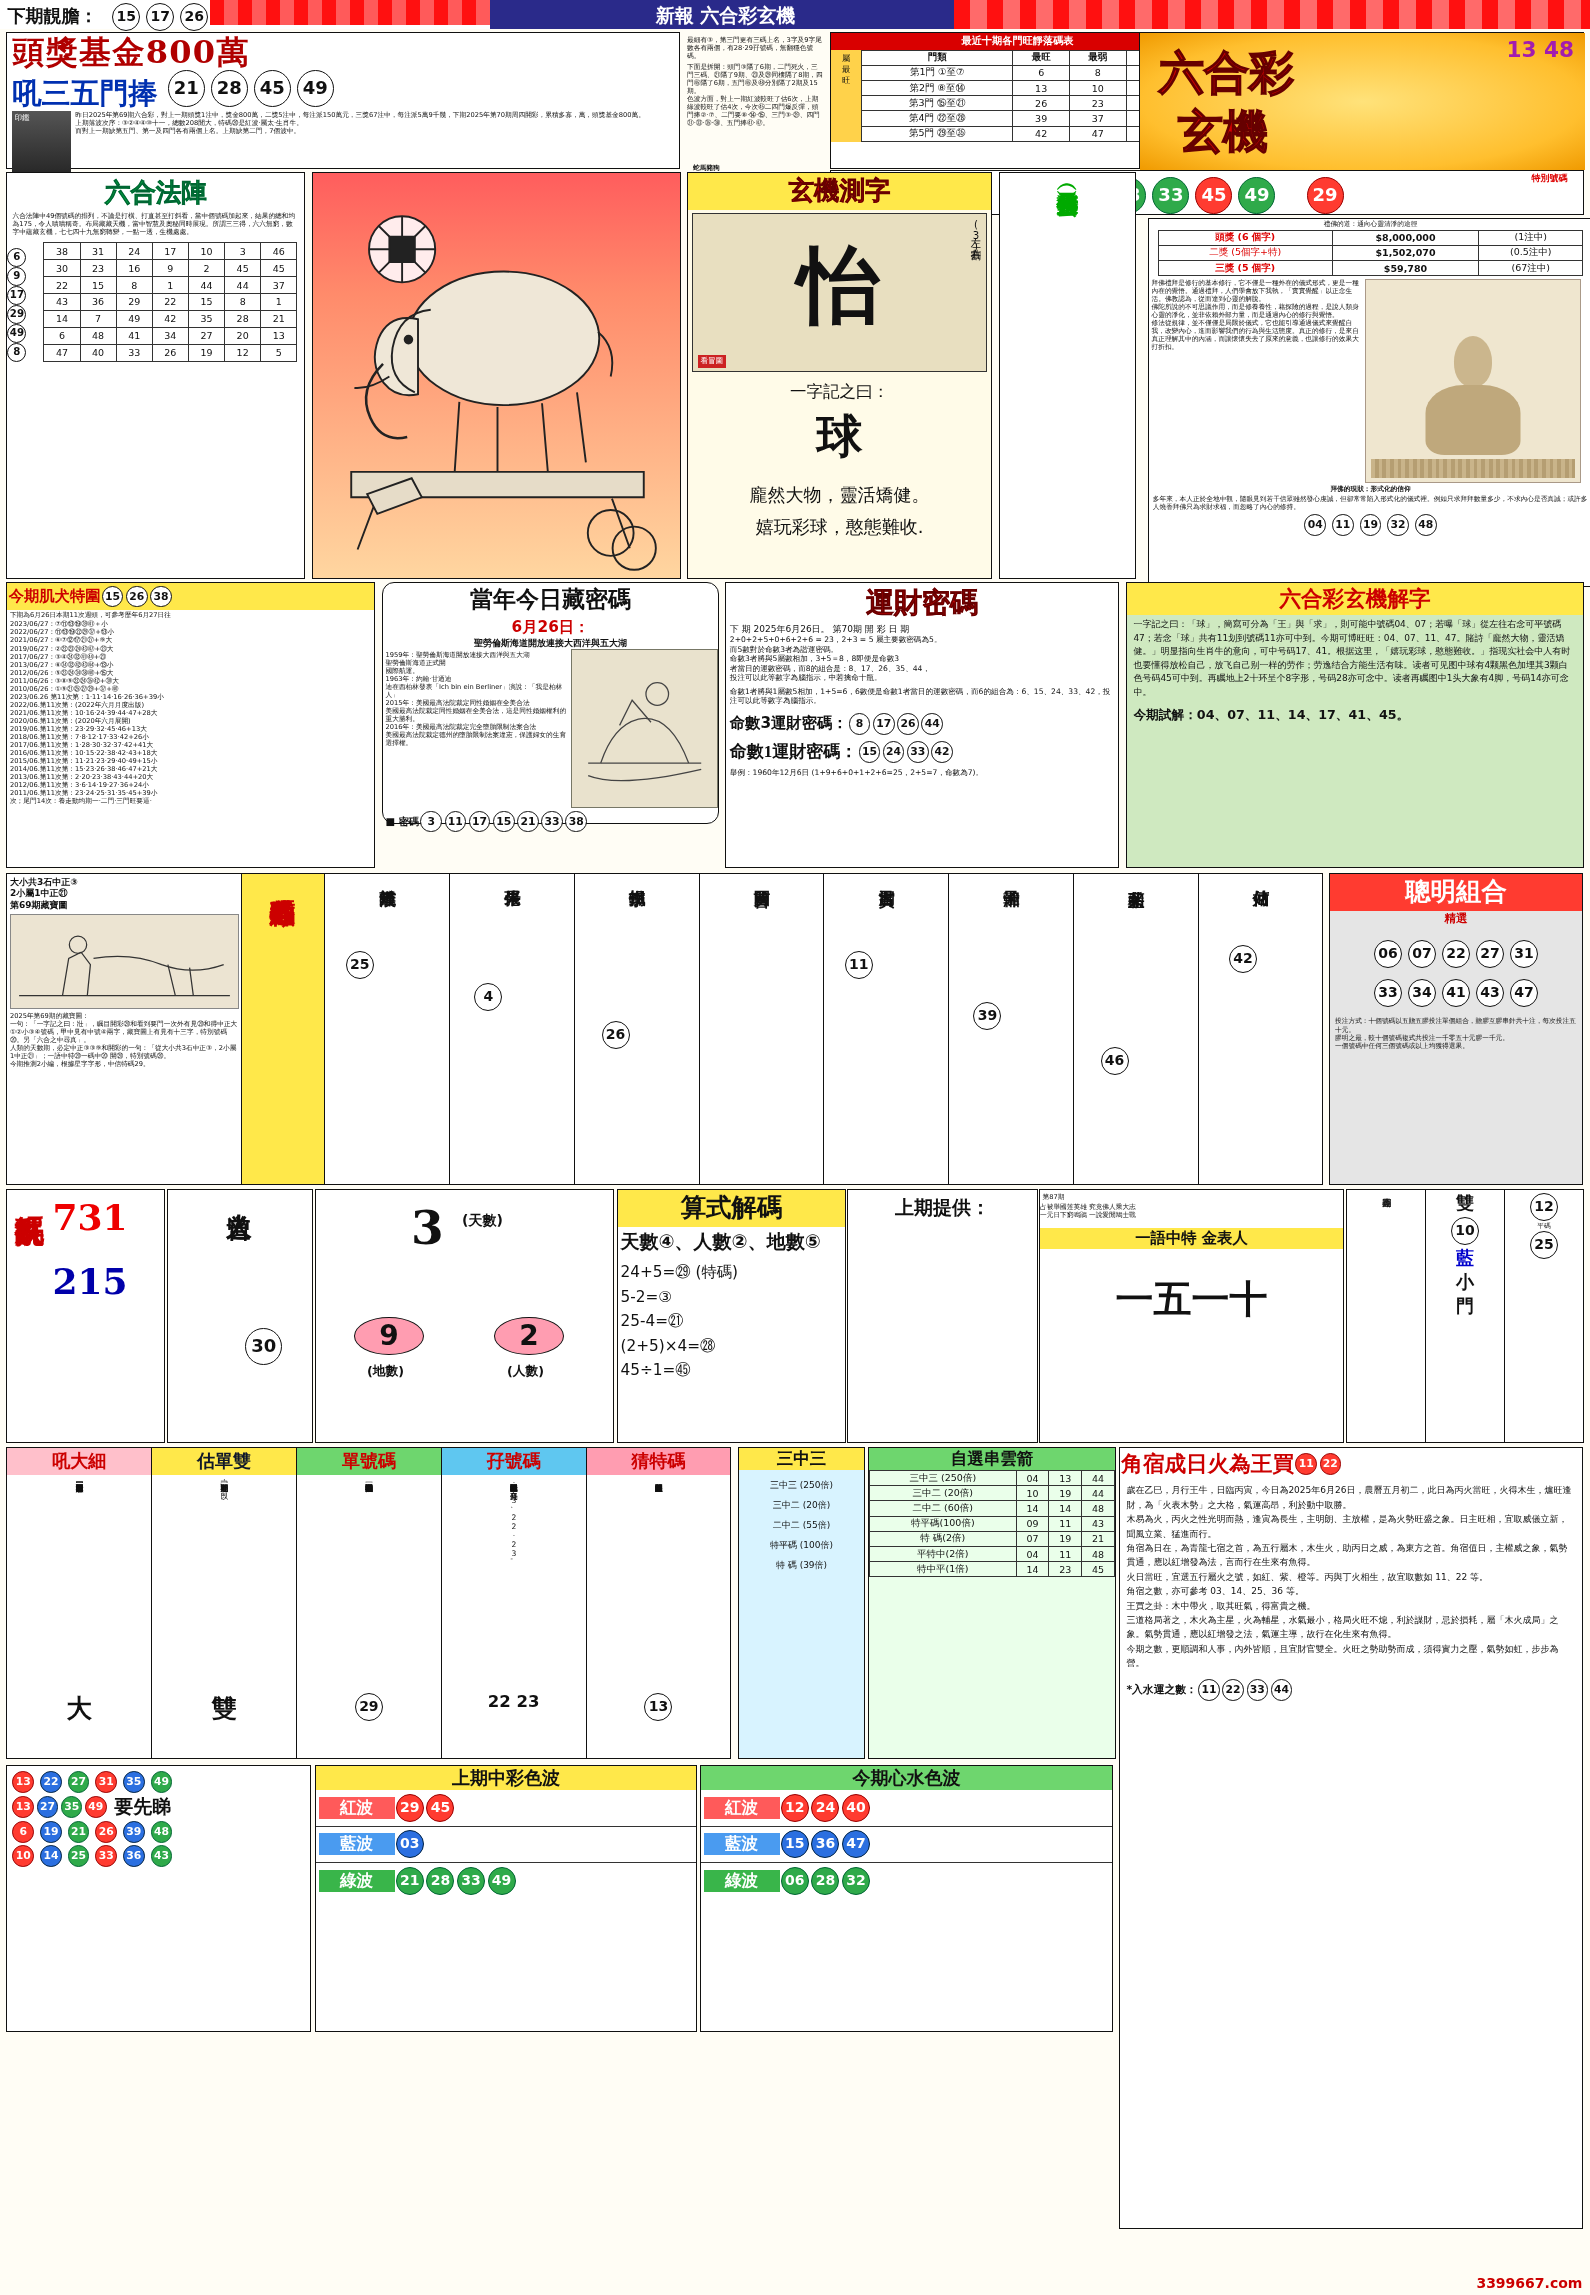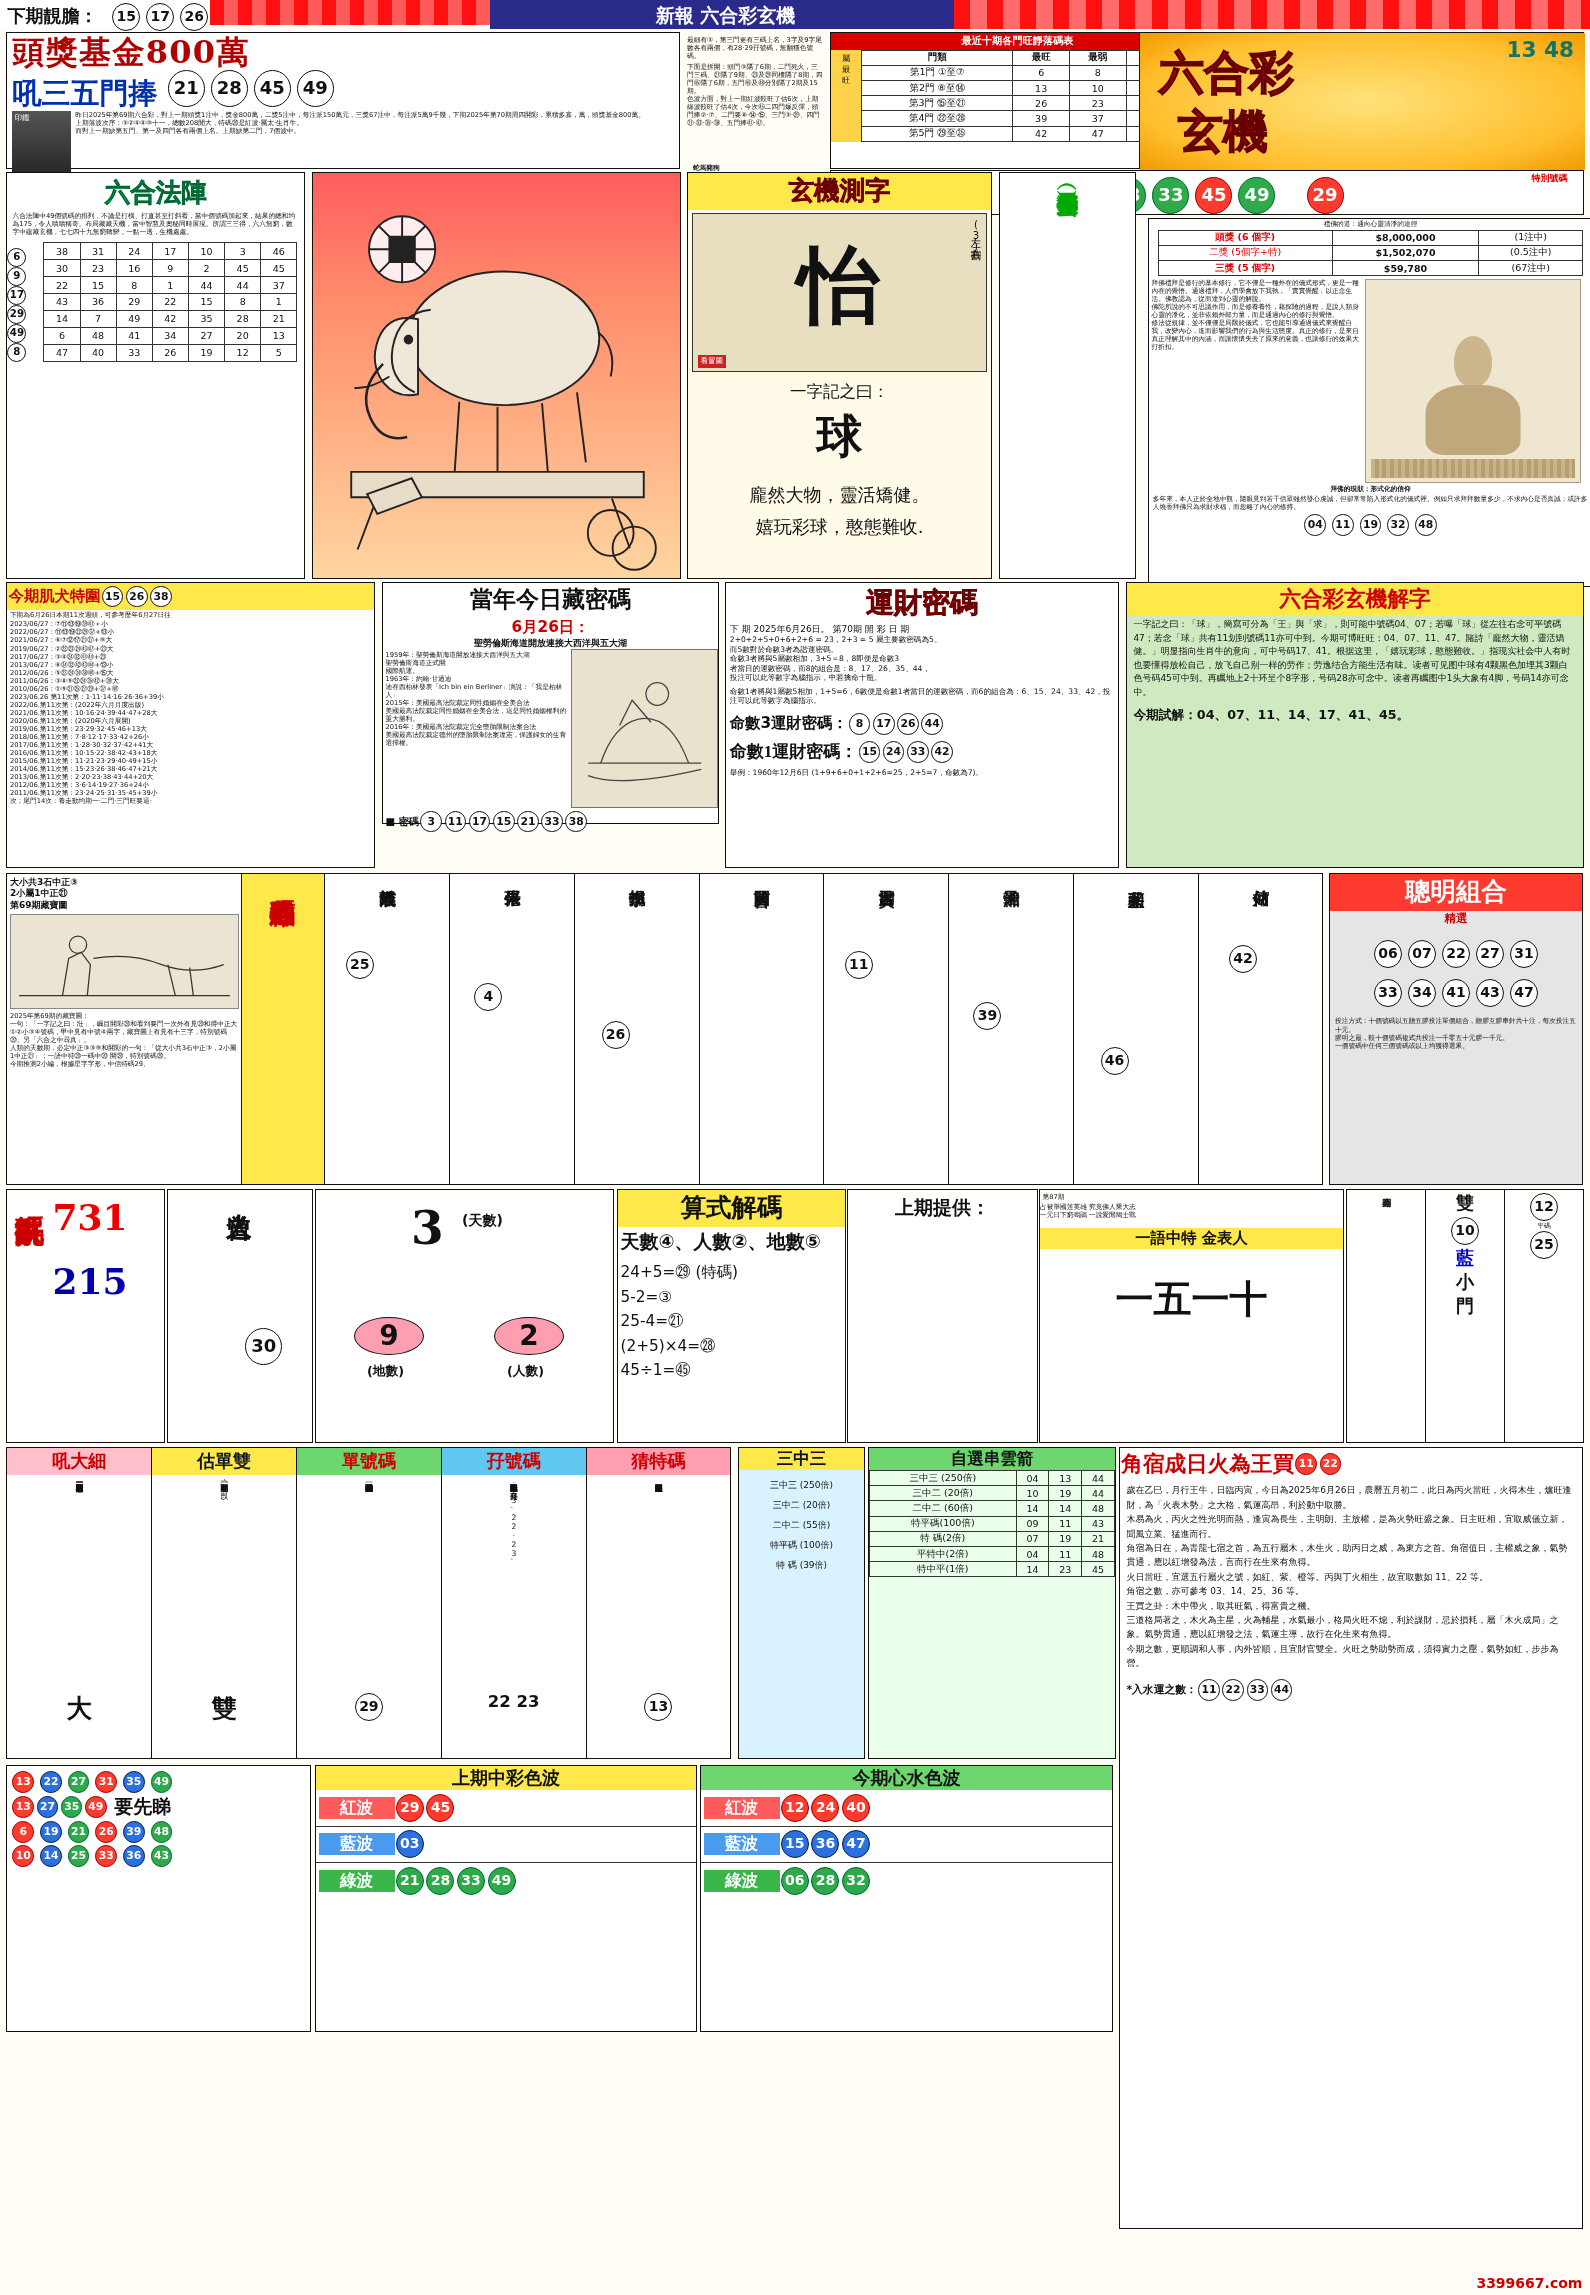--- a/index.html
+++ b/index.html
@@ -180,21 +180,21 @@
         <div>28</div>
       <div>29</div>
         <div>30</div>
     </div>
   </div>
 
   <div class="box" style="left:1139px;top:32px;width:445px;height:137px;background:#ffd34d;border-width:1.9px;">
     <div style="position:absolute;left:0;top:0;width:445px;height:137px;background:radial-gradient(ellipse at 50% 50%, #ffe27a 0%, #ffbf2e 70%, #f09a00 100%);"></div>
     <div style="position:absolute;left:19px;top:10.2px;font-size:45px;font-weight:bold;color:#d40000;font-family:'DejaVu Serif',serif;-webkit-text-stroke:1.3px #600;">六合彩</div>
     <div style="position:absolute;left:38px;top:69px;font-size:45px;font-weight:bold;color:#d40000;font-family:'DejaVu Serif',serif;-webkit-text-stroke:1.3px #600;">玄機</div>
-    <div style="position:absolute;right:9px;top:3.8px;font-size:21.6px;color:#0f766e;font-weight:bold;">13  48</div>
+    <div style="position:absolute;right:9px;top:3.8px;font-size:21.6px;color:#a21caf;font-weight:bold;">13  48</div>
   </div>
 
   <div class="box" style="left:830px;top:170px;width:754px;height:45px;background:#fff;border-width:1.3px;">
     <div style="position:absolute;left:3.8px;top:2.5px;font-size:16.5px;font-weight:bold;color:#d00;">香港六合彩</div>
     <div style="position:absolute;left:3.8px;top:23px;font-size:12.7px;color:#0030c0;font-weight:bold;">上期開彩號碼</div>
     <div style="position:absolute;left:125px;top:19px;font-size:14px;font-weight:bold;">069</div>
     <div style="position:absolute;left:693px;top:1.3px;font-size:9px;color:#d00;font-weight:bold;text-align:center;width:51px;">特別號碼</div>
     <div style="position:absolute;left:191px;top:5.1px;">
       <span class="ball lg red">03</span>
       <span class="ball lg blue">21</span>
@@ -421,21 +421,21 @@
       <div>2016/06.第11次第：10·15·22·38·42·43+18大</div>
       <div>2015/06.第11次第：11·21·23·29·40·49+15小</div>
       <div>2014/06.第11次第：15·23·26·38·46·47+21大</div>
       <div>2013/06.第11次第：2·20·23·38·43·44+20大</div>
       <div>2012/06.第11次第：3·6·14·19·27·36+24小</div>
       <div>2011/06.第11次第：23·24·25·31·35·45+39小</div>
       <div>次；尾門14次：養走動均期一·二門·三門旺要逼·</div>
     </div>
   </div>
 
-  <div class="box" style="left:382px;top:582px;width:337px;height:242px;background:#fff;">
+  <div class="box" style="left:382px;top:582px;width:337px;height:242px;background:#fff;border-radius:12px;">
     <div class="title-cn ctr" style="font-size:23px;color:#111;padding:1.3px;">當年今日藏密碼</div>
     <div class="bold ctr" style="font-size:15.3px;color:#c00;">6月26日：</div>
     <div class="bold ctr sm">聖勞倫斯海道開放連接大西洋與五大湖</div>
     <div style="display:flex;">
       <div class="xtiny" style="width:56%;white-space:pre-wrap;padding:1.3px 2.5px;">1959年：聖勞倫斯海道開放連接大西洋與五大湖
 聖勞倫斯海道正式開
 國際航運。
 1963年：約翰·甘迺迪
 迪在西柏林發表「Ich bin ein Berliner」演說：「我是柏林人」
 2015年：美國最高法院裁定同性婚姻在全美合法

